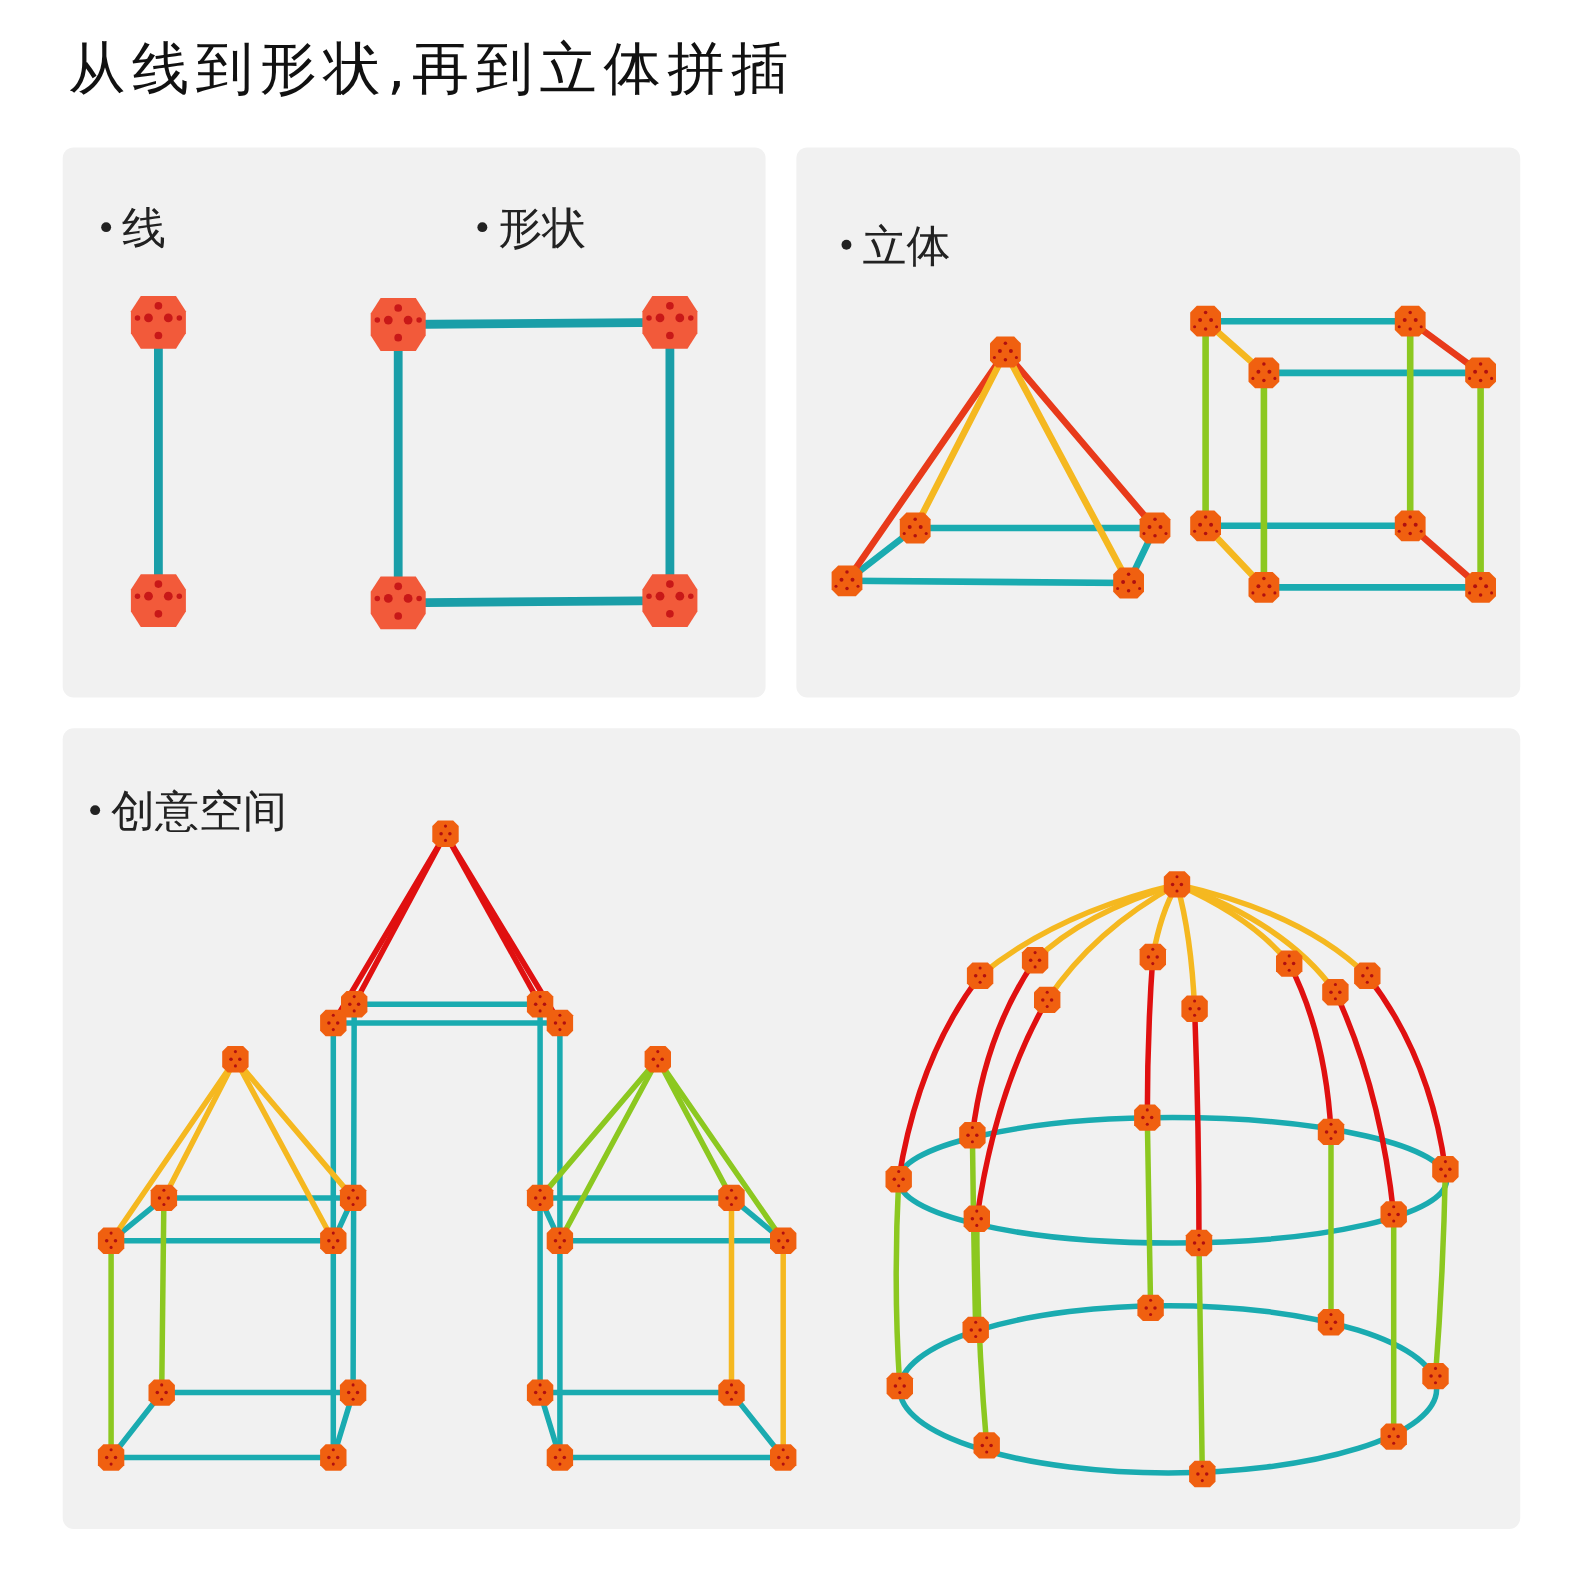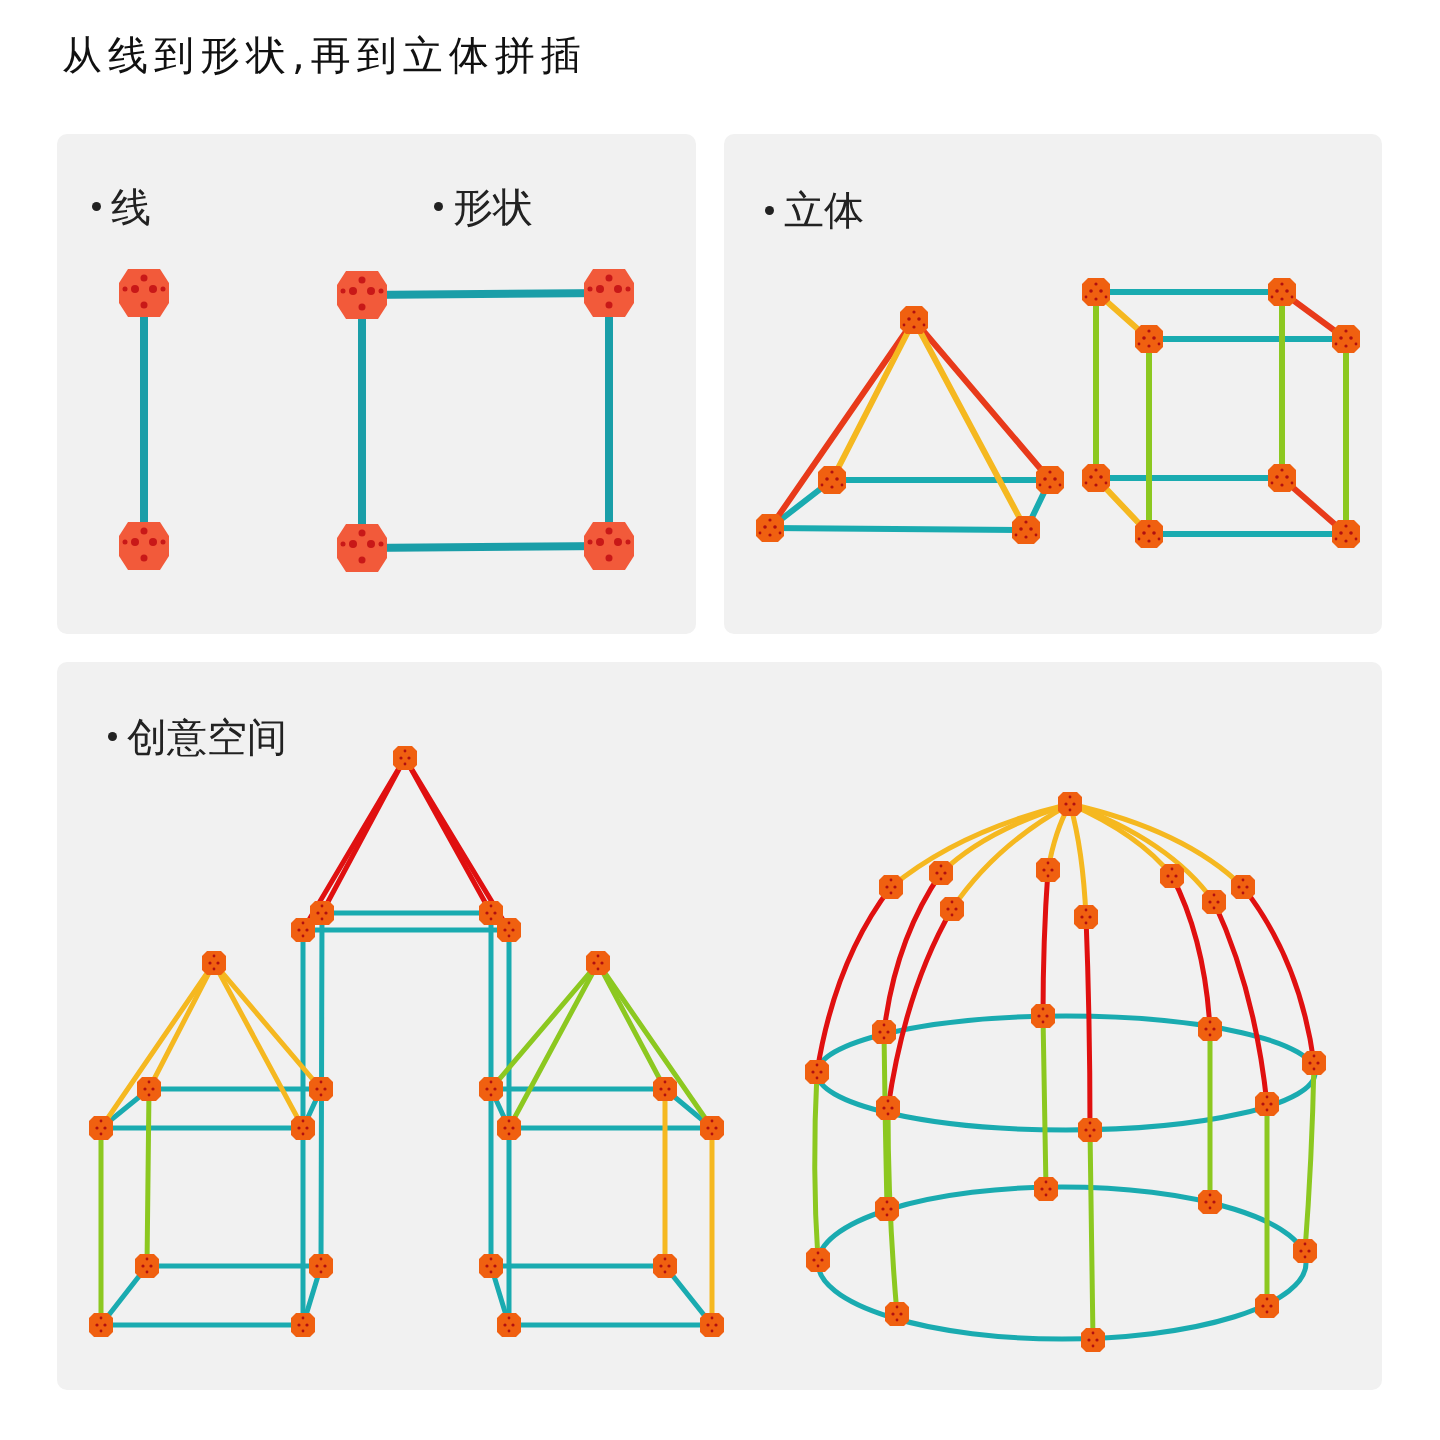--- a/index.html
+++ b/index.html
@@ -1,41 +1,41 @@
 <!DOCTYPE html>
 <html><head>
 <meta charset="utf-8">
 <style>
   html, body { margin:0; padding:0; background:#ffffff; }
   body { width:1440px; height:1440px; position:relative; overflow:hidden; font-family:"DejaVu Sans","Liberation Sans",sans-serif; }
-  .title { position:absolute; left:62px; top:28px; font-size:40px; color:#111; letter-spacing:6px; font-weight:500; white-space:nowrap;text-align:center; }
+  .title { position:absolute; left:62px; top:28px; font-size:52px; color:#111; letter-spacing:6px; font-weight:500; white-space:nowrap;text-align:center; }
   .panel { position:absolute; background:#f1f1f1; border-radius:10px; }
   .label { position:absolute; font-size:40px; color:#222; white-space:nowrap; }
   .label .dot { display:inline-block; width:9px; height:9px; border-radius:50%; background:#222; vertical-align:middle; margin-right:10px; position:relative; top:-4px; }
   svg.art { position:absolute; left:0; top:0; }
 </style>
 </head>
 <body>
 
 <div class="title">从线到形状,再到立体拼插</div>
 
 <div class="panel" style="left:57px;top:134px;width:639px;height:500px;"></div>
 <div class="panel" style="left:724px;top:134px;width:658px;height:500px;"></div>
 <div class="panel" style="left:57px;top:662px;width:1325px;height:728px;"></div>
 
 <div class="label" style="left:92px;top:180px;">
   <span class="dot"></span><span>线</span>
 </div>
 <div class="label" style="left:434px;top:180px;">
   <span class="dot"></span><span>形状</span>
 </div>
-<div class="label" style="left:765px;top:183px;font-family:Liberation Serif, serif;">
+<div class="label" style="left:765px;top:196px;">
   <span class="dot"></span><span>立体</span>
 </div>
-<div class="label" style="left:108px;top:710px;">
+<div class="label" style="left:82px;top:710px;">
   <span class="dot"></span><span>创意空间</span>
 </div>
 
 <svg class="art" width="1440" height="1440" viewBox="0 0 1440 1440">
   <defs>
     <g id="bigball">
       <polygon points="-16,-24 16,-24 25,-10 25,10 16,24 -16,24 -25,10 -25,-10" fill="#f25a3a"></polygon>
       <circle cx="-9" cy="-4" r="4" fill="#c81818"></circle>
         <circle cx="9" cy="-4" r="4" fill="#c81818"></circle>
       <circle cx="0" cy="-15" r="3.5" fill="#c81818"></circle>

